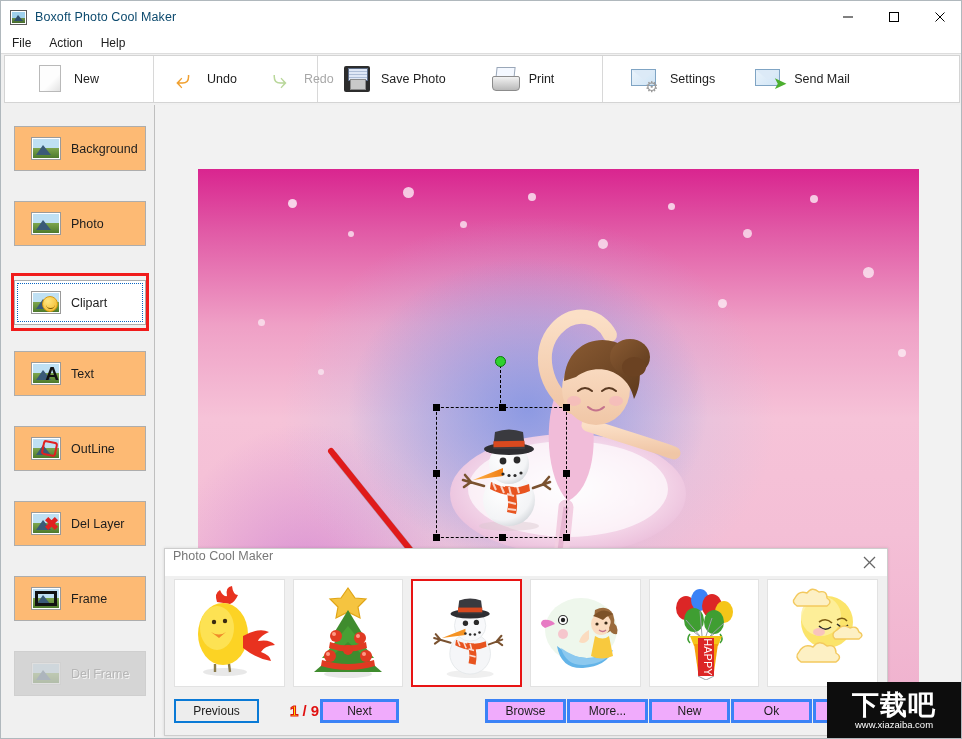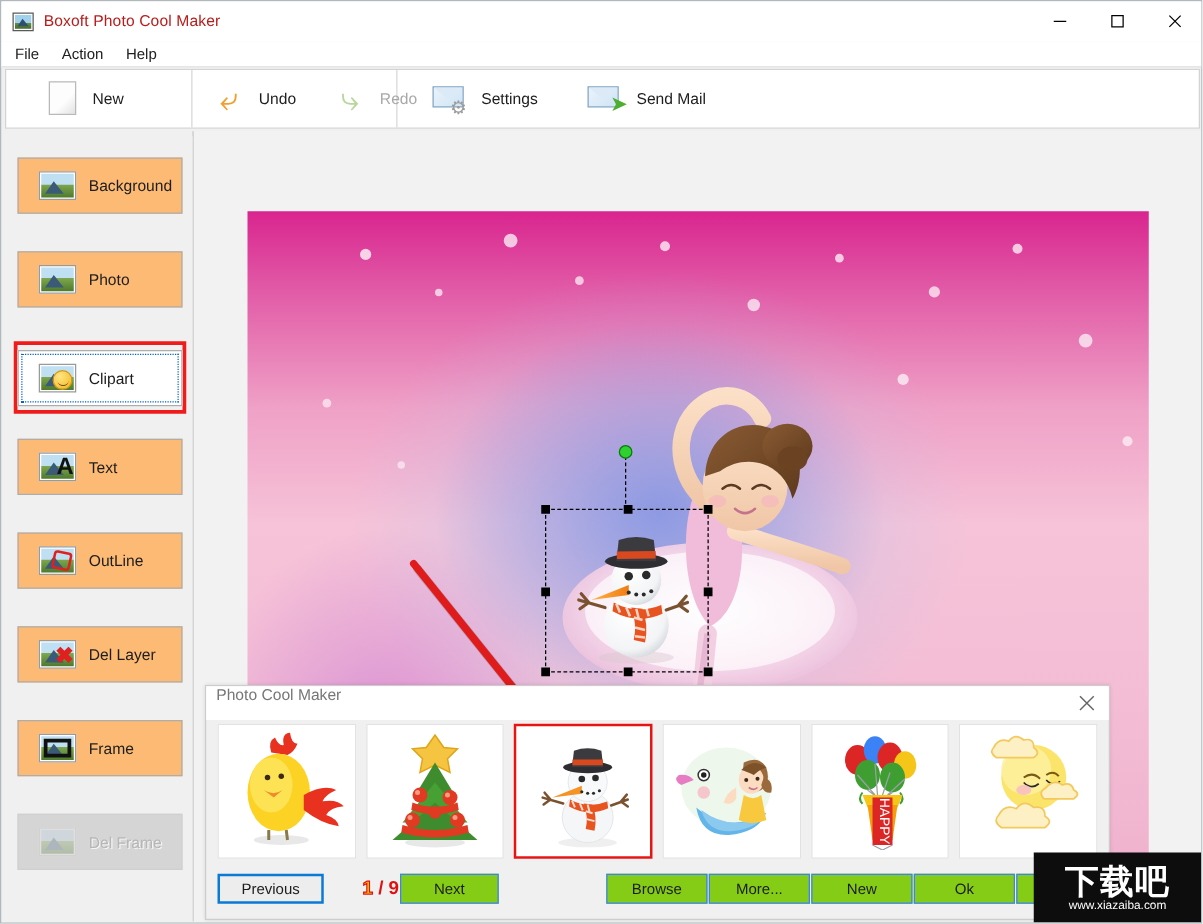--- a/index.html
+++ b/index.html
@@ -30,21 +30,21 @@
   }
   .title-icon::before {
     content: ""; position: absolute; left: 1px; top: 1px; right: 1px; bottom: 1px;
     background: linear-gradient(#9fd0ec 0%, #9fd0ec 55%, #6a8f4a 56%, #456b2c 100%);
   }
   .title-icon::after {
     content: ""; position: absolute; left: 3px; bottom: 3px;
     border-left: 4px solid transparent; border-right: 5px solid transparent;
     border-bottom: 6px solid #2f4f6f;
   }
-  .title-text { font-size: 12.5px; color: #b91c1c; letter-spacing: .1px; }
+  .title-text { font-size: 12.5px; color: #0c4a6e; letter-spacing: .1px; }
   .win-btns { position: absolute; right: 0; top: 0; height: 32px; display: flex; }
   .win-btn {
     width: 46px; height: 32px; display: flex; align-items: center; justify-content: center;
     font-size: 12px; color: #000; background: transparent;
   }
   .win-btn svg { display: block; }
 
   
   .menubar {
     position: absolute; left: 0; top: 32px; width: 962px; height: 21px;
@@ -216,21 +216,21 @@
   }
   .thumb {
     width:111px; height:108px; background:#ffffff; border:1px solid #e2e2e2;
     position:relative; overflow:hidden; display:flex; align-items:center; justify-content:center;
   }
   .thumb.selected { border:2px solid #e81414; }
   .dlg-bottom {
     position:absolute; left:0; bottom:0; width:100%; height:46px;
   }
   .dbtn {
-    position:absolute; height:24px; background:#84cc16; border:1px solid #3b82f6;
+    position:absolute; height:24px; background:#f0abfc; border:3px solid #3b82f6;
     font-size:12px; color:#1d1d1d; display:flex; align-items:center; justify-content:center;
   }
   .dbtn.focused { border:2px solid #0a7ad6; background:#ededed; }
   .page-ind {
     position:absolute; font-size:15px; font-weight:bold; line-height:24px;padding-left:30px;
   }
   .pg-num { color:#ffe000; -webkit-text-stroke: 1px #e01010; }
   .pg-sep { color:#e01010; }
 
   .watermark {
@@ -290,20 +290,34 @@
       <div class="tb-btn">
         <div class="tb-ico ico-undo">⤶</div>
         <span class="tb-label">Undo</span>
       </div>
       <div class="tb-btn">
         <div class="tb-ico ico-redo">⤷</div>
         <span class="tb-label disabled">Redo</span>
       </div>
     </div>
 
+    <div class="tb-group" style="width:285px;">
+      <div class="tb-btn" style="padding-left:24px;">
+        <div class="tb-ico">
+            <div class="ico-floppy"></div>
+          </div>
+        <span class="tb-label">Save Photo</span>
+      </div>
+      <div class="tb-btn" style="padding-left:30px;">
+        <div class="tb-ico">
+            <div class="ico-print"></div>
+          </div>
+        <span class="tb-label">Print</span>
+      </div>
+    </div>
 
     <div class="tb-group last">
       <div class="tb-btn" style="padding-left:28px;">
         <div class="tb-ico">
           <div class="env"></div>
             <div class="gear">⚙</div>
         </div>
         <span class="tb-label">Settings</span>
       </div>
       <div class="tb-btn" style="padding-left:26px;">

